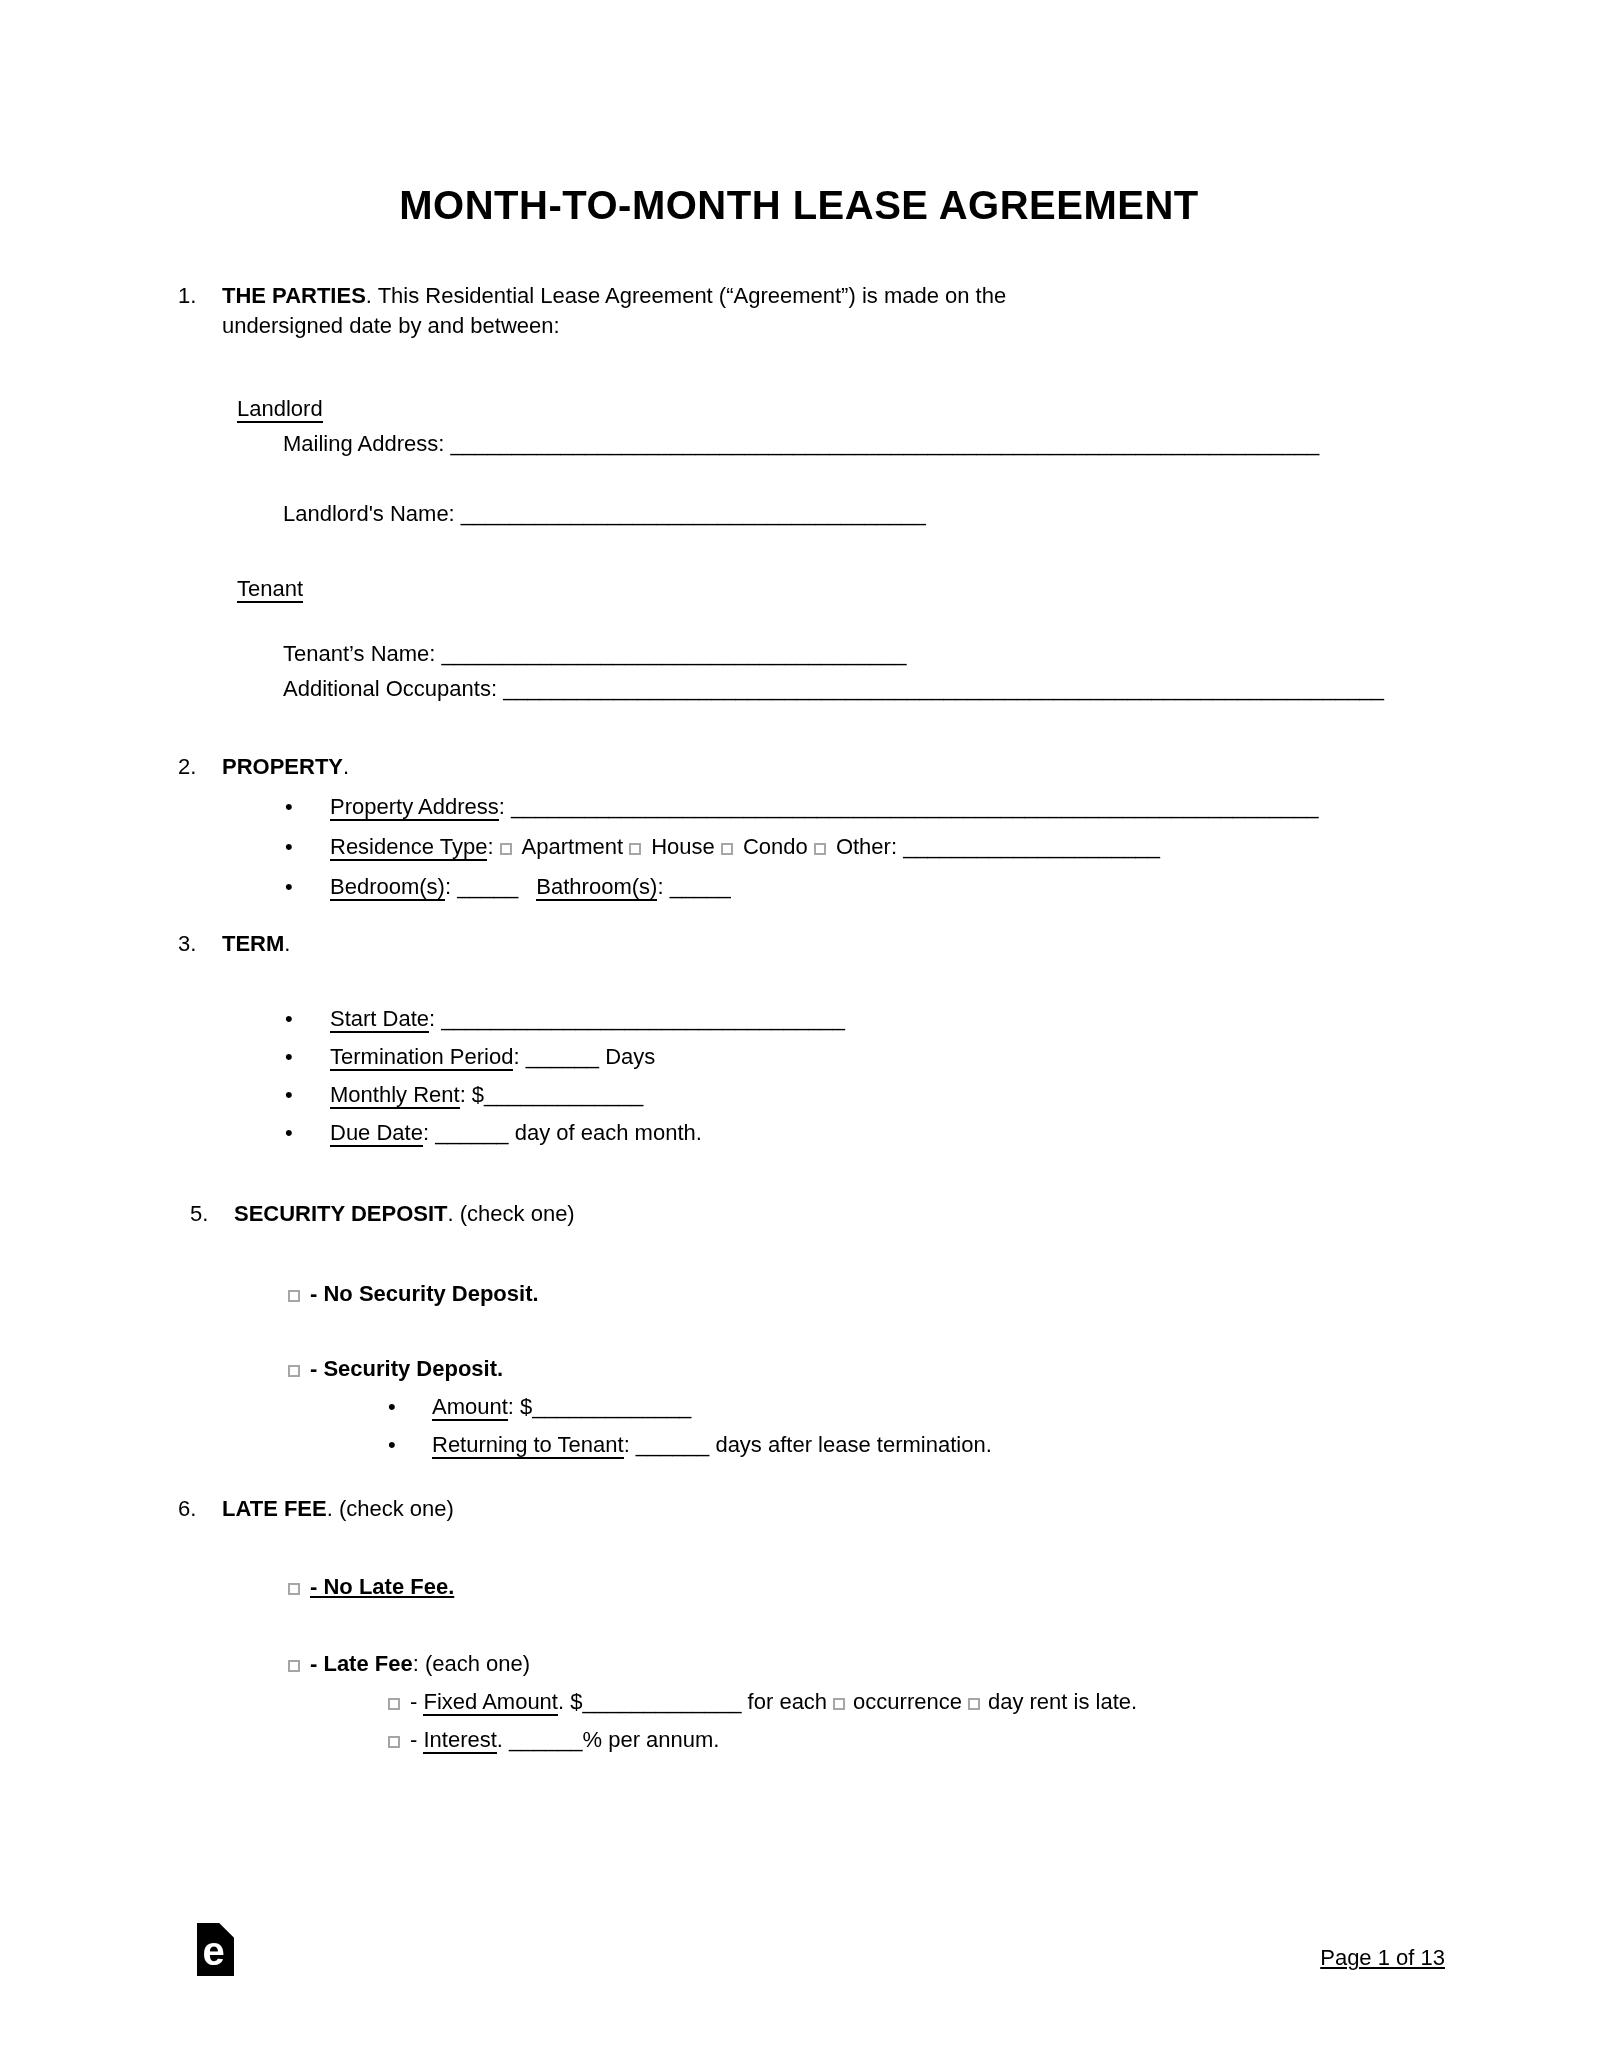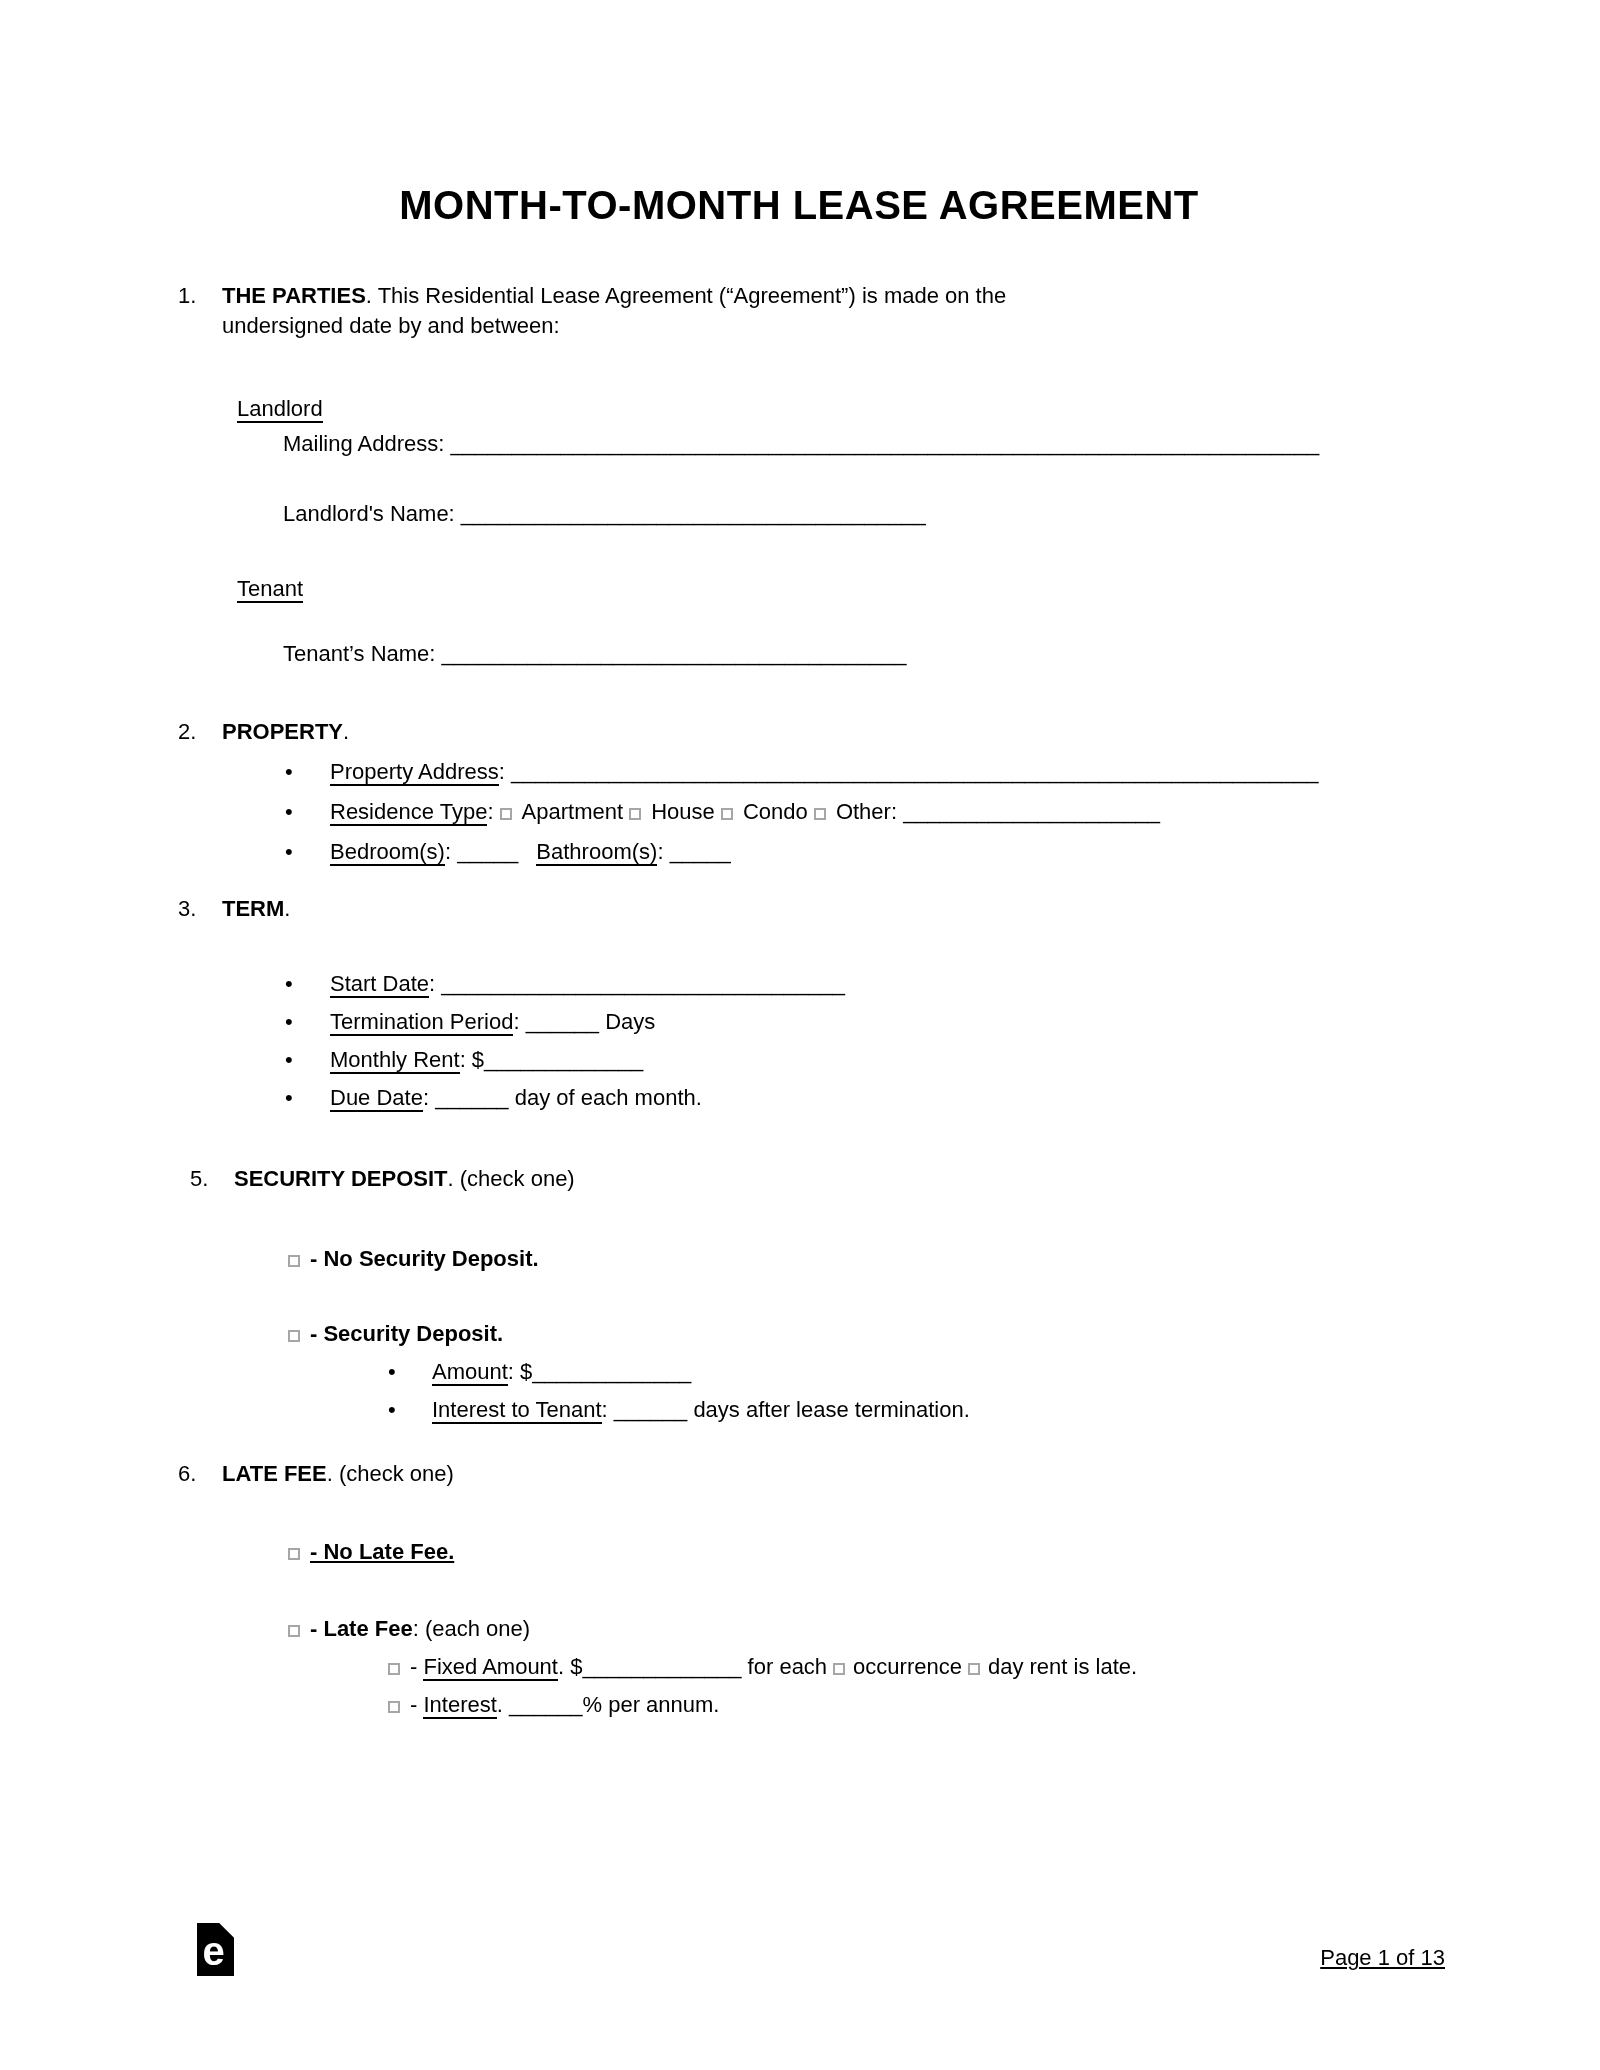--- a/index.html
+++ b/index.html
@@ -80,20 +80,21 @@
   <div class="row indent1">undersigned date by and between:</div>
 
   <div class="row subhead" id="landlordh"><span class="u">Landlord</span></div>
 
   <div class="row fieldrow" id="maddr"><span>Mailing Address: </span><span class="blank">_______________________________________________________________________</span></div>
   <div class="row fieldrow" id="lname"><span>Landlord's Name: </span><span class="blank">______________________________________</span></div>
 
   <div class="row subhead" id="tenanth"><span class="u">Tenant</span></div>
 
   <div class="row fieldrow" id="tname"><span>Tenant’s Name: </span><span class="blank">______________________________________</span></div>
+  <div class="row fieldrow" id="aocc"><span>Additional Occupants: </span><span class="blank">________________________________________________________________________</span></div>
 
   <div class="row" id="s2h"><span class="num">2.</span><span class="b">PROPERTY</span><span>.</span></div>
 
   <div class="row li" id="paddr"><span class="blt">•</span><span class="u">Property Address</span><span>: </span><span class="blank">__________________________________________________________________</span></div>
 
   <div class="row li" id="rtype"><span class="blt">•</span><span class="u">Residence Type</span><span>: </span><span class="cb"></span><span>Apartment </span><span class="cb"></span><span>House </span><span class="cb"></span><span>Condo </span><span class="cb"></span><span>Other: </span><span class="blank">_____________________</span></div>
 
   <div class="row li" id="rooms"><span class="blt">•</span><span class="u">Bedroom(s)</span><span>: </span><span class="blank">_____</span><span class="gap"></span><span class="u">Bathroom(s)</span><span>: </span><span class="blank">_____</span></div>
 
   <div class="row" id="s3h"><span class="num">3.</span><span class="b">TERM</span><span>.</span></div>
@@ -105,21 +106,21 @@
   <div class="row li" id="mrent"><span class="blt">•</span><span class="u">Monthly Rent</span><span>: $</span><span class="blank">_____________</span></div>
   <div class="row li" id="ddate"><span class="blt">•</span><span class="u">Due Date</span><span>: </span><span class="blank">______</span><span> day of each month.</span></div>
 
   <div class="row" id="s5h"><span class="num">5.</span><span class="b">SECURITY DEPOSIT</span><span>. (check one)</span></div>
 
   <div class="row cbrow" id="nosec"><span class="cb"></span><span class="b">- No Security Deposit.</span></div>
 
   <div class="row cbrow" id="secdep"><span class="cb"></span><span class="b">- Security Deposit.</span></div>
 
   <div class="row subli" id="amount"><span class="blt">•</span><span class="u">Amount</span><span>: $</span><span class="blank">_____________</span></div>
-  <div class="row subli" id="returning"><span class="blt">•</span><span class="u">Interest to Tenant</span><span>: </span><span class="blank">______</span><span> days after lease termination.</span></div>
+  <div class="row subli" id="returning"><span class="blt">•</span><span class="u">Returning to Tenant</span><span>: </span><span class="blank">______</span><span> days after lease termination.</span></div>
 
   <div class="row" id="s6h"><span class="num">6.</span><span class="b">LATE FEE</span><span>. (check one)</span></div>
 
   <div class="row cbrow" id="nolate"><span class="cb"></span><span class="b">- No Late Fee.</span></div>
 
   <div class="row cbrow" id="latefee"><span class="cb"></span><span class="b">- Late Fee</span><span>: (each one)</span></div>
 
   <div class="row subcbrow" id="fixed"><span class="cb"></span><span>- </span><span class="u">Fixed Amount</span><span>. $</span><span class="blank">_____________</span><span> for each</span><span class="cb mid"></span><span>occurrence</span><span class="cb mid"></span><span>day rent is late.</span></div>
 
   <div class="row subcbrow" id="interest"><span class="cb"></span><span>- </span><span class="u">Interest</span><span>. </span><span class="blank">______</span><span>% per annum.</span></div>

